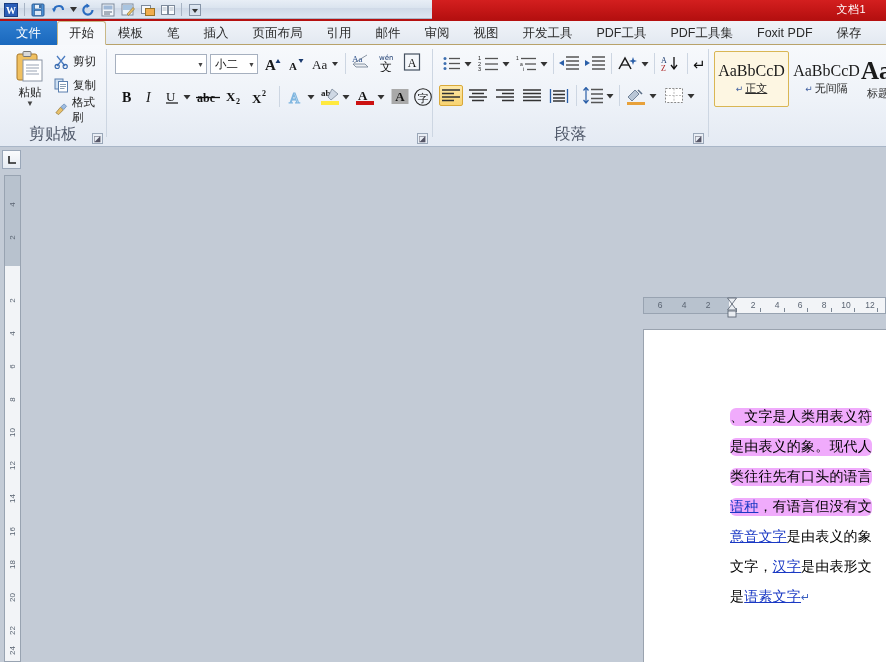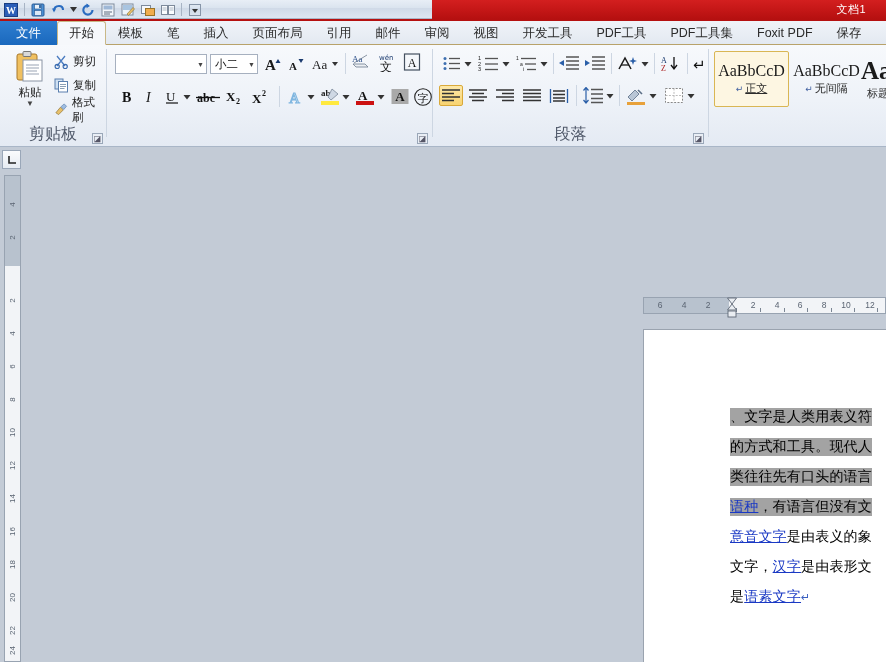--- a/index.html
+++ b/index.html
@@ -171,21 +171,21 @@
 
   .page {
     position: absolute; left: 643px; top: 182px; width: 243px; height: 480px;
     background: #fff; border-left: 1px solid #9aa3af; border-top: 1px solid #9aa3af;
     overflow: hidden;
   }
   .docline {
     position: absolute; left: 86px; font-size: 14px; color: #000; white-space: nowrap;
     font-family: "DejaVu Sans", sans-serif; letter-spacing: .2px;
   }
-  .hl { background: #a3a3a3; }
+  .hl { background: #f0abfc; border-radius: 6px; }
   .lnk { color: #1a39c4; text-decoration: underline; }
   .para-mark { color: #3a5fc0; font-size: 11px; }
 </style>
 </head>
 <body>
 
 <div class="app">
 
   <div class="titlebar">
     <div class="qat">
@@ -684,21 +684,21 @@
           <path d="M1.5 1 L10.5 1 L6 7 Z" fill="#e9edf2" stroke="#5d6775" stroke-width=".9"></path>
           <path d="M6 7 L10.5 13 L1.5 13 Z" fill="#e9edf2" stroke="#5d6775" stroke-width=".9"></path>
           <rect x="2" y="14" width="8" height="6" fill="#e9edf2" stroke="#5d6775" stroke-width=".9"></rect>
         </svg>
       </div>
     </div>
 
     <div class="page">
 
       <div class="docline hl" style="top:78px">、文字是人类用表义符</div>
-      <div class="docline hl" style="top:108px">的方式和工具。现代人</div>
+      <div class="docline hl" style="top:108px">是由表义的象。现代人</div>
       <div class="docline hl" style="top:168px">
         <span class="lnk">语种</span><span>，有语言但没有文</span>
       </div>
       <div class="docline hl" style="top:138px">类往往先有口头的语言</div>
       <div class="docline" style="top:198px">
         <span class="lnk">意音文字</span><span>是由表义的象</span>
       </div>
       <div class="docline" style="top:228px">
         <span>文字，</span><span class="lnk">汉字</span><span>是由表形文</span>
       </div>

